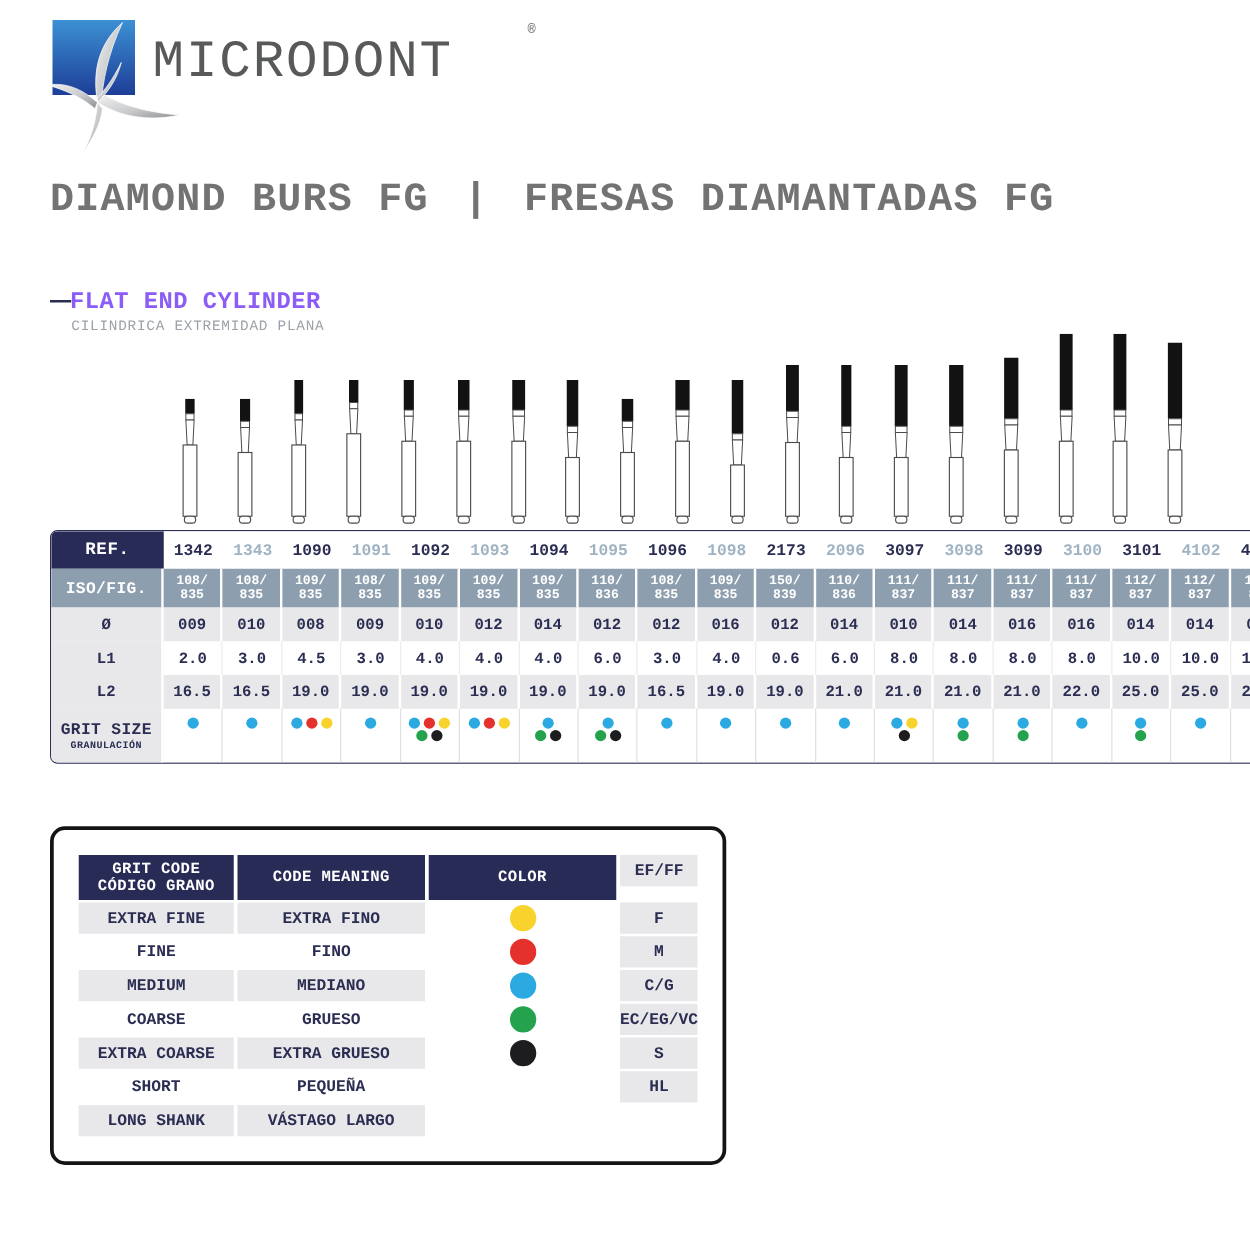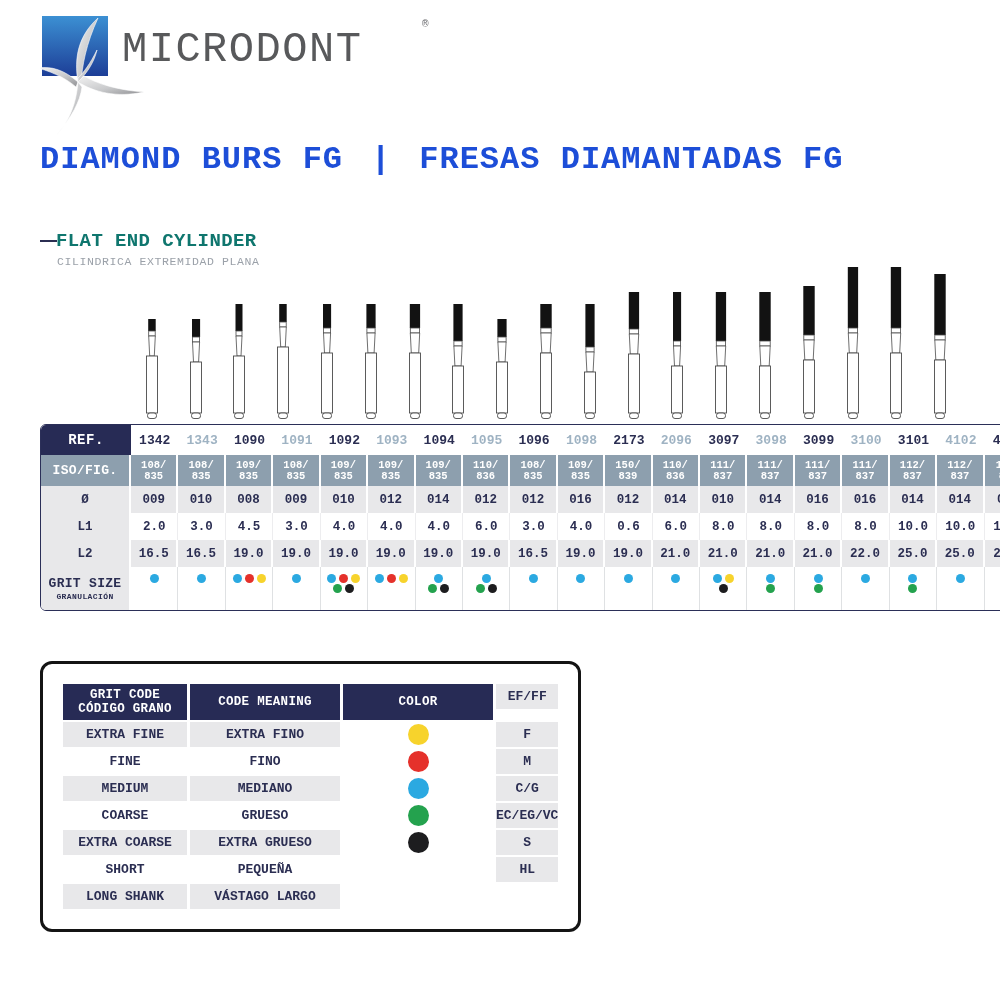--- a/index.html
+++ b/index.html
@@ -6,26 +6,26 @@
   .page{position:relative;width:1000px;height:1000px;background:#fff;overflow:hidden;
         font-family:Liberation Mono, monospace;color:#2b2e52;}
   
   .brand{position:absolute;left:40px;top:10px;height:130px;}
   .brand svg{position:absolute;left:0;top:0;}
   .brand-name{position:absolute;left:82px;top:16px;font-size:42px;letter-spacing:1.5px;
               color:#58595b;font-weight:500;}
   .brand-reg{position:absolute;left:382px;top:8px;font-size:11px;color:#6d6e71;}
   
   .title{position:absolute;left:40px;top:141px;font-size:32px;font-weight:bold;
-         letter-spacing:1px;color:#1d4ed8;white-space:nowrap;}
+         letter-spacing:1px;color:#737373;white-space:nowrap;}
   .title .sep{margin:0 28px;font-weight:bold;}
   
   .sect{position:absolute;left:40px;top:230px;}
   .sect-dash{position:absolute;left:0;top:10px;width:17px;height:2px;background:#2b2e52;}
-  .sect-title{margin-left:16px;font-size:19px;font-weight:bold;color:#0f766e;letter-spacing:0.4px;}
+  .sect-title{margin-left:16px;font-size:19px;font-weight:bold;color:#8b5cf6;letter-spacing:0.4px;}
   .sect-sub{margin-left:17px;font-size:11.5px;color:#9ba1a9;letter-spacing:0.6px;margin-top:3px;}
   
   #burs{position:absolute;left:130px;top:255px;width:832px;height:165px;
         display:flex;align-items:flex-end;}
   .bur-col{flex:1 1 0;display:flex;justify-content:center;align-items:flex-end;height:165px;}
   
   #spec{position:absolute;left:40px;top:424px;width:993px;border:1.5px solid #2b2f58;
         border-radius:6px;overflow:hidden;background:#fff;box-sizing:border-box;}
   .srow{display:grid;grid-template-columns:90px repeat(19,1fr);}
   .scell{display:flex;flex-direction:column;justify-content:center;align-items:center;

